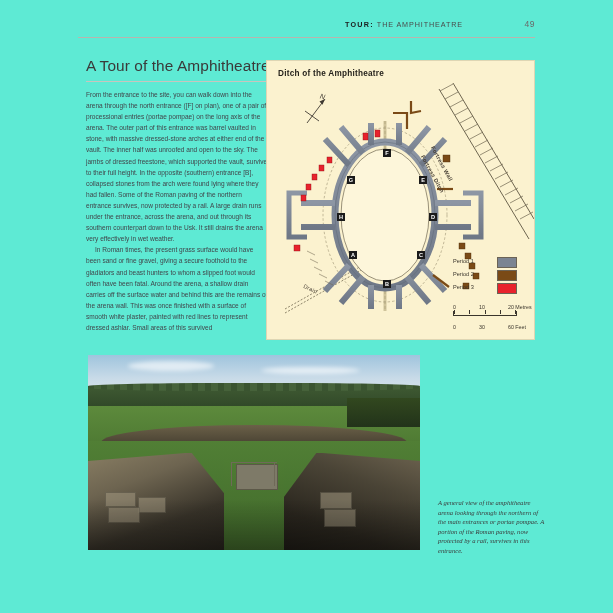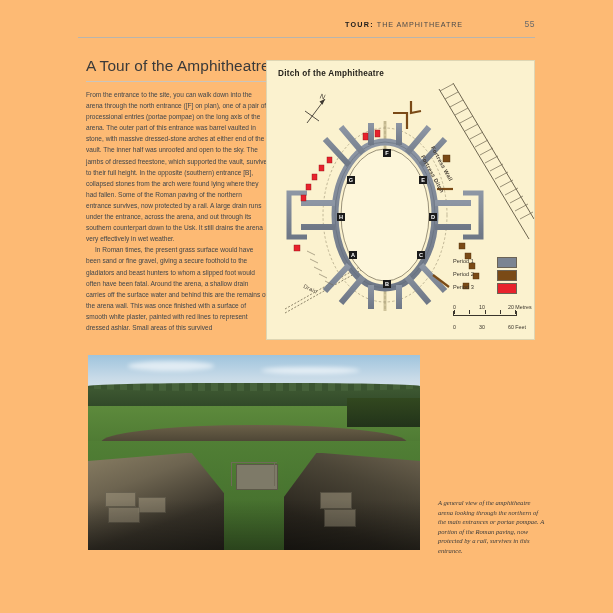--- a/index.html
+++ b/index.html
@@ -4,21 +4,21 @@
 <style>
   html,body{margin:0;padding:0;}
   body{
     width:613px;height:613px;
     background:#ffffff;
     font-family:"Liberation Sans", sans-serif;
     position:relative;
     overflow:hidden;
     color:#2b2b2b;
   }
-  .page{position:absolute;left:0;top:0;width:613px;height:613px;background:#fdba74;}
+  .page{position:absolute;left:0;top:0;width:613px;height:613px;background:#5eead4;}
 
   
   .runhead{
     position:absolute;left:78px;top:20px;width:457px;height:18px;
   }
   .runhead .rule{
     position:absolute;left:0;top:17px;width:457px;height:1px;background:#b9b5ad;
   }
   .rh-inner{
     position:absolute;right:72px;top:0;white-space:nowrap;
@@ -142,21 +142,21 @@
 </head>
 <body>
 
 <div class="page">
 
   <div class="runhead">
     <div class="rh-inner">
       <span class="rh-bold">TOUR:</span>
       <span>THE AMPHITHEATRE</span>
     </div>
-    <div class="pagenum">55</div>
+    <div class="pagenum">49</div>
     <div class="rule"></div>
   </div>
 
   <div class="title">A Tour of the Amphitheatre</div>
   <div class="title-rule"></div>
 
   <div class="col">
     <p>From the entrance to the site, you can walk down into the arena through the north entrance ([F] on plan), one of a pair of processional entries (portae pompae) on the long axis of the arena. The outer part of this entrance was barrel vaulted in stone, with massive dressed-stone arches at either end of the vault. The inner half was unroofed and open to the sky. The jambs of dressed freestone, which supported the vault, survive to their full height. In the opposite (southern) entrance [B], collapsed stones from the arch were found lying where they had fallen. Some of the Roman paving of the northern entrance survives, now protected by a rail. A large drain runs under the entrance, across the arena, and out through its southern counterpart down to the Usk. It still drains the arena very effectively in wet weather.</p>
     <p>In Roman times, the present grass surface would have been sand or fine gravel, giving a secure foothold to the gladiators and beast hunters to whom a slipped foot would often have been fatal. Around the arena, a shallow drain carries off the surface water and behind this are the remains of the arena wall. This was once finished with a surface of smooth white plaster, painted with red lines to represent dressed ashlar. Small areas of this survived</p>
   </div>

